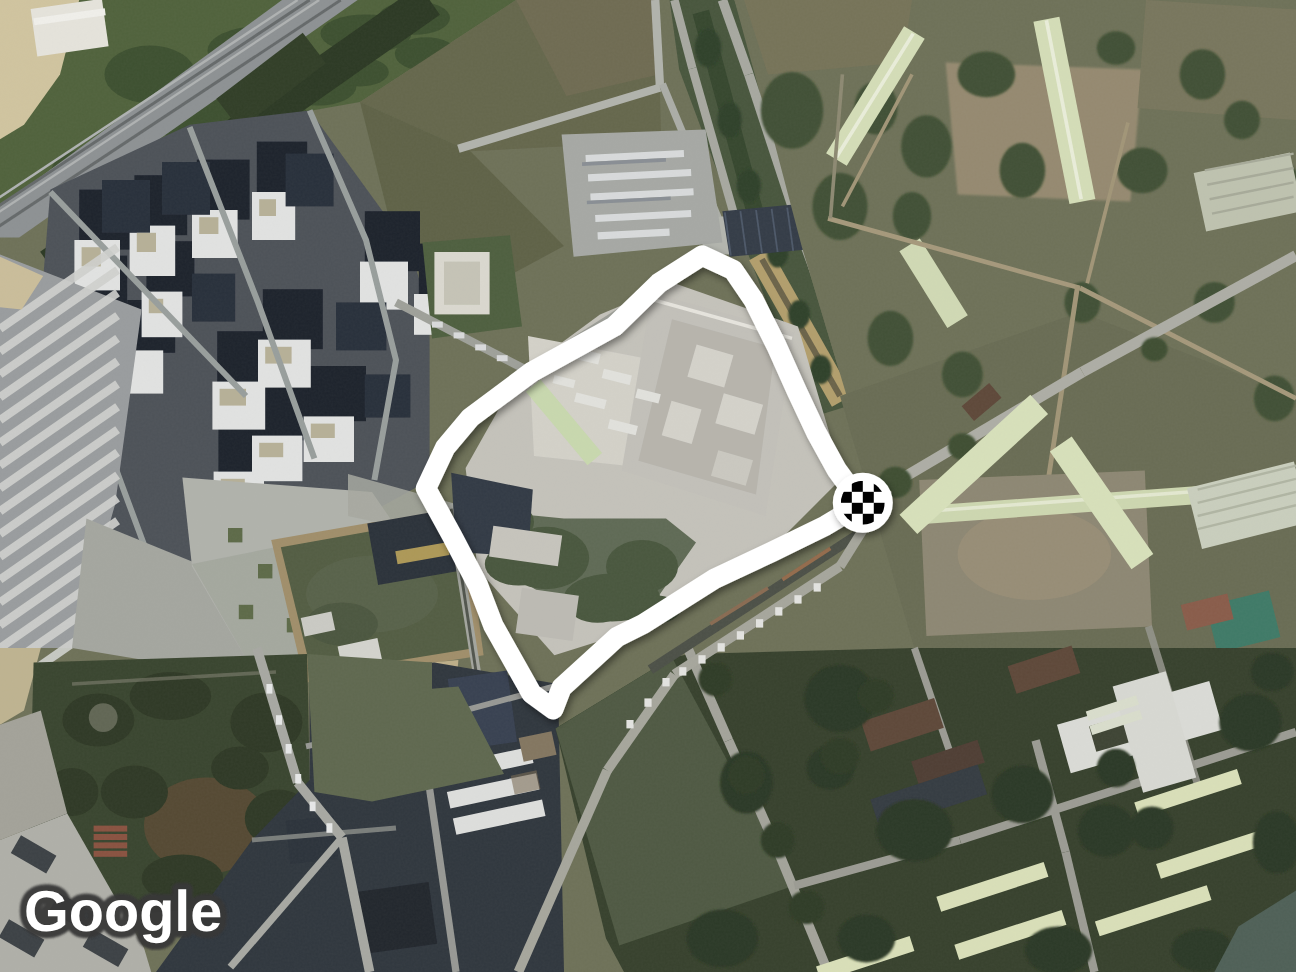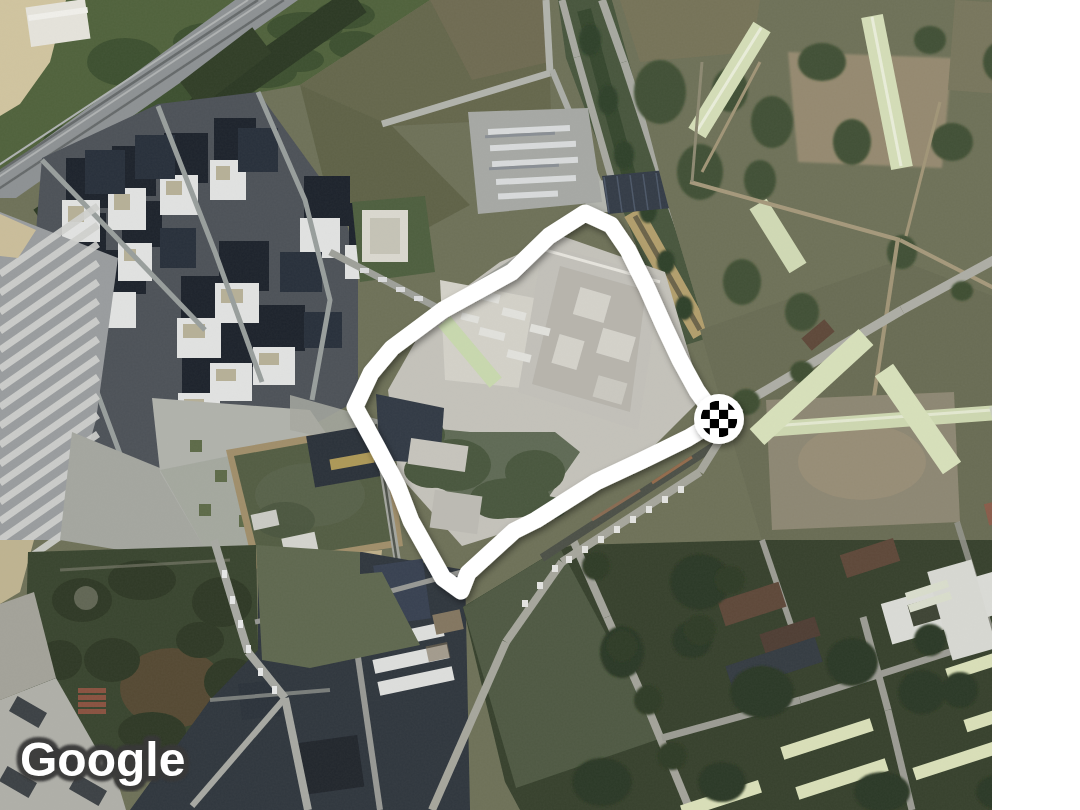--- a/index.html
+++ b/index.html
@@ -1,16 +1,16 @@
 <!DOCTYPE html>
 <html><head>
 <meta charset="utf-8">
 <style>
   html,body{margin:0;padding:0;}
-  #map{position:relative;width:992px;height:810px;overflow:hidden;font-family:"Liberation Sans",sans-serif;background:#6e7158;}
+  #map{position:relative;width:1080px;height:810px;overflow:hidden;font-family:"Liberation Sans",sans-serif;background:#6e7158;}
 </style>
 </head>
 <body>
 <div id="map">
 <svg width="1080" height="810" viewBox="0 0 1080 810">
 <defs>
   <filter id="routeShadow" x="-30%" y="-30%" width="160%" height="160%">
     <feDropShadow dx="2" dy="3" stdDeviation="3" flood-color="#000" flood-opacity="0.42"></feDropShadow>
   </filter>
   <filter id="soft">

